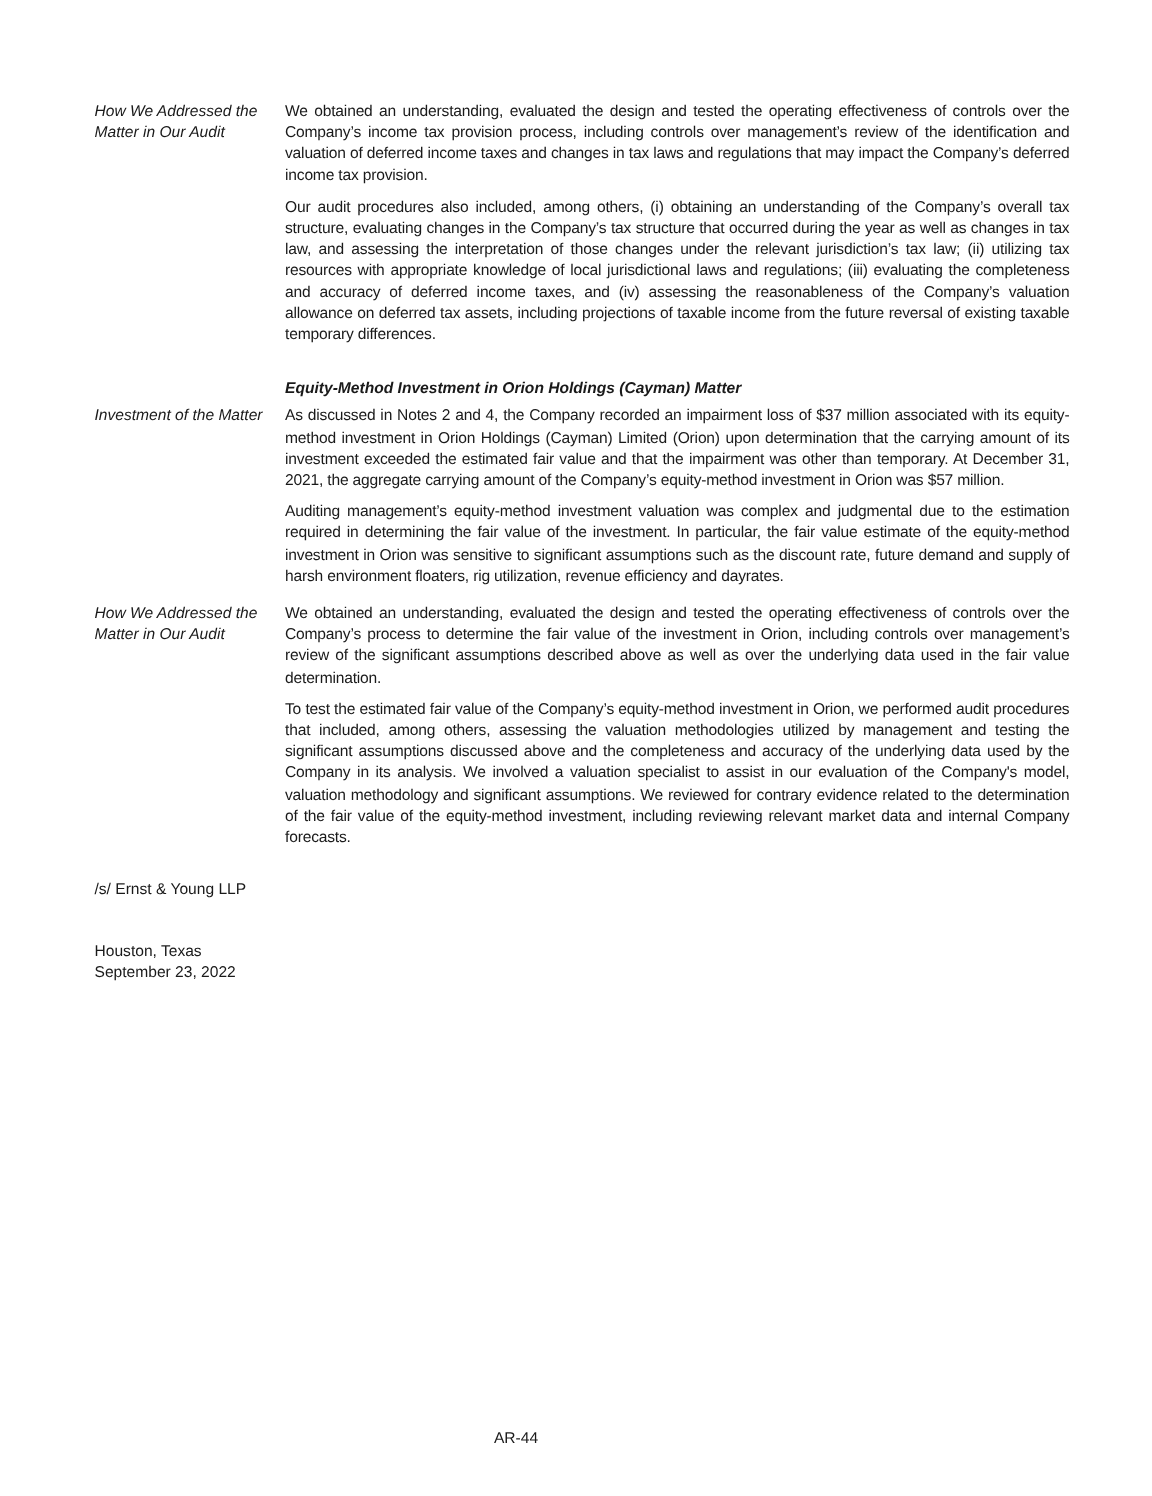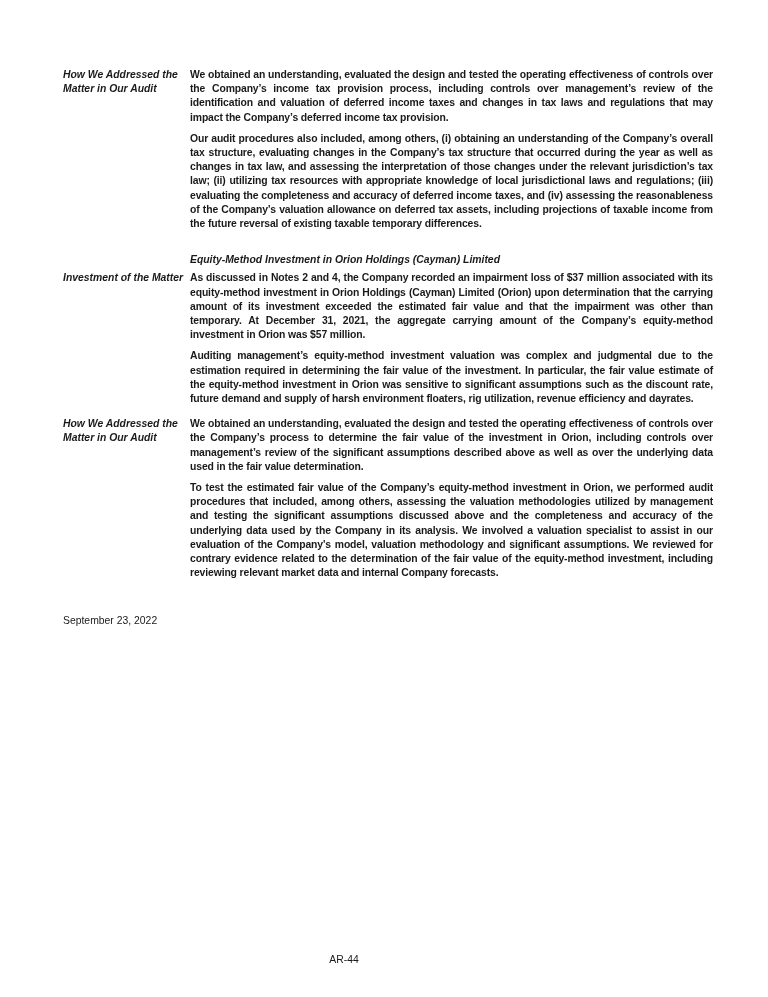--- a/index.html
+++ b/index.html
@@ -2,21 +2,21 @@
 <html><head>
   <meta charset="utf-8">
   <style>
     html, body { margin: 0; padding: 0; background: #ffffff; }
     body {
       width: 768px; height: 997px; position: relative; overflow: hidden;
       font-family: "Liberation Sans", sans-serif; color: #1a1a1a;
       font-size: 10.4px; line-height: 14.2px;
     }
     .page { position: absolute; left: 63px; top: 68px; width: 650px; }
-    .row { display: flex; font-weight: bold; }
+    .row { display: flex; }
     .label { width: 127px; flex: 0 0 127px; font-style: italic; padding-right: 4px; box-sizing: border-box; }
     .body { flex: 1; }
     .body p { margin: 0 0 7px 0; text-align: justify; letter-spacing: -0.12px; }
     .heading { font-weight: bold; font-style: italic; margin: 15px 0 4px 127px; }
     .sig { margin-top: 14px; }
     .served { margin-top: 26px; }
     .footer { position: absolute; top: 953px; left: 0; width: 688px; text-align: center; }
   </style>
 </head>
 <body>
@@ -24,37 +24,39 @@
 <div class="page">
 
   <div class="row">
     <div class="label">How We Addressed the Matter in Our Audit</div>
     <div class="body">
       <p>We obtained an understanding, evaluated the design and tested the operating effectiveness of controls over the Company’s income tax provision process, including controls over management’s review of the identification and valuation of deferred income taxes and changes in tax laws and regulations that may impact the Company’s deferred income tax provision.</p>
       <p>Our audit procedures also included, among others, (i) obtaining an understanding of the Company’s overall tax structure, evaluating changes in the Company’s tax structure that occurred during the year as well as changes in tax law, and assessing the interpretation of those changes under the relevant jurisdiction’s tax law; (ii) utilizing tax resources with appropriate knowledge of local jurisdictional laws and regulations; (iii) evaluating the completeness and accuracy of deferred income taxes, and (iv) assessing the reasonableness of the Company’s valuation allowance on deferred tax assets, including projections of taxable income from the future reversal of existing taxable temporary differences.</p>
     </div>
   </div>
 
-  <div class="heading">Equity-Method Investment in Orion Holdings (Cayman) Limited</div>
+  <div class="heading">Equity-Method Investment in Orion Holdings (Cayman) Matter</div>
 
   <div class="row">
     <div class="label">Investment of the Matter</div>
     <div class="body">
       <p>As discussed in Notes 2 and 4, the Company recorded an impairment loss of $37 million associated with its equity-method investment in Orion Holdings (Cayman) Limited (Orion) upon determination that the carrying amount of its investment exceeded the estimated fair value and that the impairment was other than temporary. At December 31, 2021, the aggregate carrying amount of the Company’s equity-method investment in Orion was $57 million.</p>
       <p>Auditing management’s equity-method investment valuation was complex and judgmental due to the estimation required in determining the fair value of the investment.  In particular, the fair value estimate of the equity-method investment in Orion was sensitive to significant assumptions such as the discount rate, future demand and supply of harsh environment floaters, rig utilization, revenue efficiency and dayrates.</p>
     </div>
   </div>
 
   <div class="row" style="margin-top:4px">
     <div class="label">How We Addressed the Matter in Our Audit</div>
     <div class="body">
       <p>We obtained an understanding, evaluated the design and tested the operating effectiveness of controls over the Company’s process to determine the fair value of the investment in Orion, including controls over management’s review of the significant assumptions described above as well as over the underlying data used in the fair value determination.</p>
       <p>To test the estimated fair value of the Company’s equity-method investment in Orion, we performed audit procedures that included, among others, assessing the valuation methodologies utilized by management and testing the significant assumptions discussed above and the completeness and accuracy of the underlying data used by the Company in its analysis.  We involved a valuation specialist to assist in our evaluation of the Company's model, valuation methodology and significant assumptions.  We reviewed for contrary evidence related to the determination of the fair value of the equity-method investment, including reviewing relevant market data and internal Company forecasts.</p>
     </div>
   </div>
 
+  <div class="sig">/s/ Ernst &amp; Young LLP</div>
 
   <div class="served">
+    <div>Houston, Texas</div>
     <div>September 23, 2022</div>
   </div>
 </div>
 
 <div class="footer">AR-44</div>
 
 </body></html>

